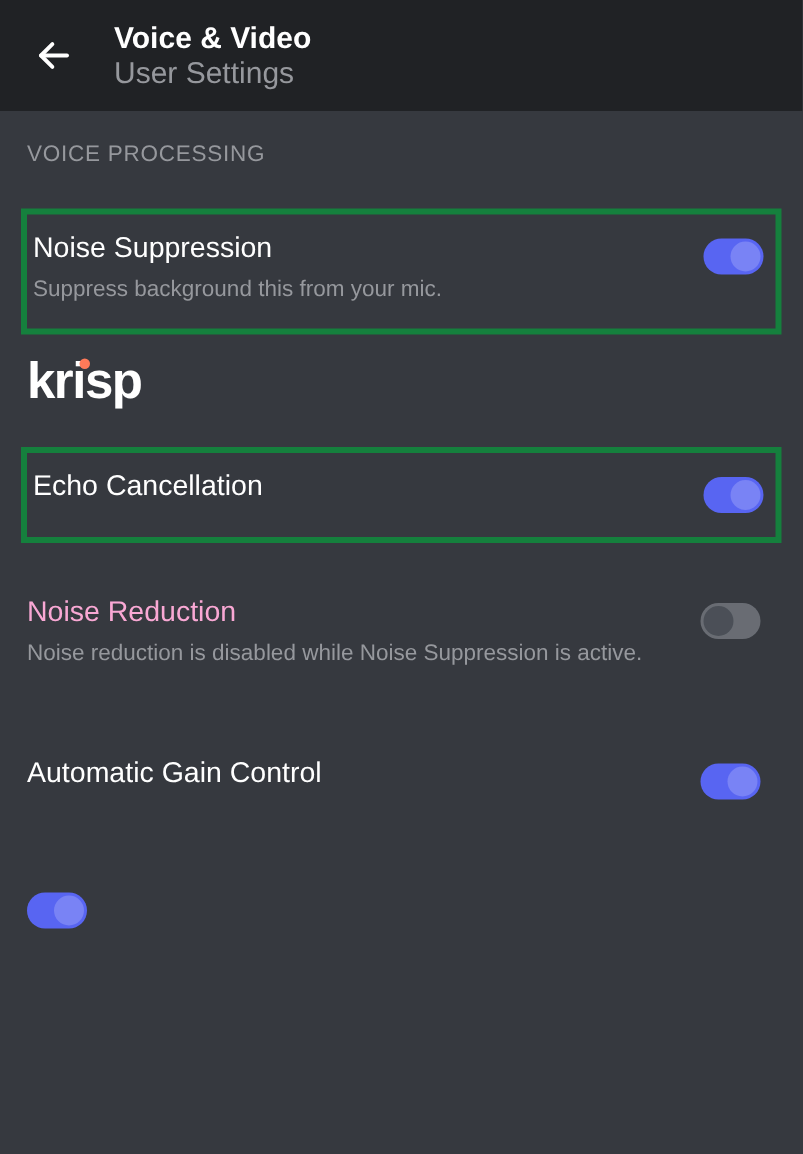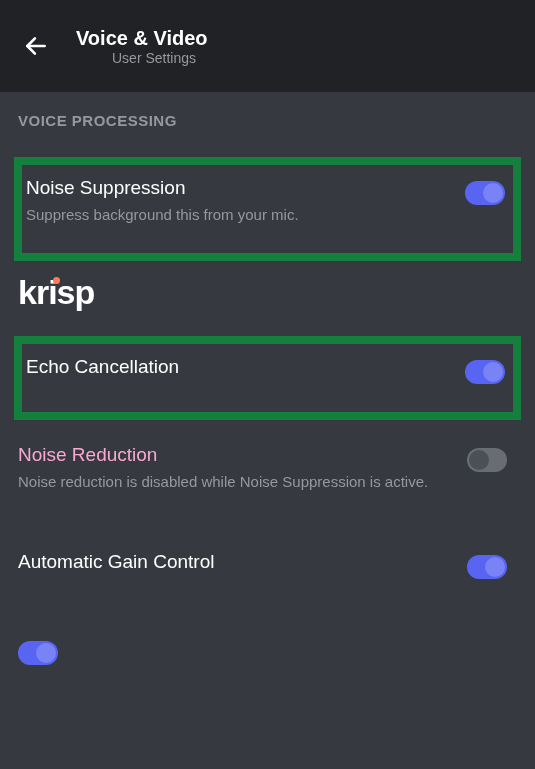--- a/index.html
+++ b/index.html
@@ -1,35 +1,35 @@
 <!DOCTYPE html>
 <html><head>
 <meta charset="utf-8">
 <style>
   * { margin: 0; padding: 0; box-sizing: border-box; }
   html, body { width: 535px; height: 769px; background: #36393f; font-family: -apple-system, BlinkMacSystemFont, "Segoe UI", Helvetica, Arial, sans-serif; color: #dcddde; overflow: hidden; }
-  .header { background: #202225; height: 92px; display: flex; align-items: center; padding: 0 16px; }
+  .header { background: #202225; height: 74px; display: flex; align-items: center; padding: 0 16px; }
   .back-btn { width: 40px; height: 40px; display: flex; align-items: center; justify-content: center; cursor: pointer; margin-right: 20px; }
   .header-text { display: flex; flex-direction: column; }
   .header-title { color: #ffffff; font-size: 20px; font-weight: 700; line-height: 1.2; }
-  .header-subtitle { color: #96989d; font-size: 14px; font-weight: 400; margin-left: 36px; }
+  .header-subtitle { color: #96989d; font-size: 20px; font-weight: 400; }
   .content { padding: 20px 18px; }
-  .section-label { color: #96989d; font-size: 15px; font-weight: 700; letter-spacing: 0.5px; margin-bottom: 28px; }
+  .section-label { color: #96989d; font-size: 15px; font-weight: 400; letter-spacing: 0.5px; margin-bottom: 28px; }
   .setting-row { position: relative; display: flex; justify-content: space-between; align-items: flex-start; padding: 16px 10px 20px 0; margin-bottom: 8px; }
   .setting-text { flex: 1; padding-right: 12px; }
   .setting-title { color: #ffffff; font-size: 19px; font-weight: 400; margin-bottom: 6px; }
   .setting-desc { color: #96989d; font-size: 15px; line-height: 1.35; }
   .setting-title.disabled { color: #f9a8d4; }
   .toggle { position: relative; width: 40px; height: 24px; background: #72767d; border-radius: 12px; cursor: pointer; flex-shrink: 0; margin-top: 4px; }
   .toggle.on { background: #5865f2; }
   .toggle.on .knob { left: 18px; background: #7983f5; }
   .toggle.off .knob { left: 2px; background: #4f545c; }
   .toggle .knob { position: absolute; top: 2px; width: 20px; height: 20px; border-radius: 50%; transition: left .1s; }
   .toggle.disabled { cursor: default; opacity: .85; }
-  .highlight { border: 8px solid #15803d; padding: 12px 8px 28px 0; margin-left: -4px; margin-right: -4px; margin-bottom: 0; }
+  .highlight { border: 4px solid #15803d; padding: 12px 8px 16px 0; margin-left: -4px; margin-right: -4px; margin-bottom: 12px; }
   .highlight .setting-row { padding: 0 0 0 4px; margin: 0; }
   .krisp-row { display: flex; align-items: center; gap: 24px; margin: 12px 0 24px 0; justify-content: space-between; }
   .krisp-logo { color: #ffffff; font-size: 34px; font-weight: 800; letter-spacing: -1px; position: relative; }
   .krisp-logo .dot { position: absolute; top: 4px; left: 35px; width: 7px; height: 7px; background: #ff7a59; border-radius: 50%; }
   .learn-more { color: #00aff4; font-size: 17px; cursor: pointer; }
   .setting-block { margin-bottom: 22px; }
   .spacer-sm { height: 8px; }
 </style>
 </head>
 <body>

